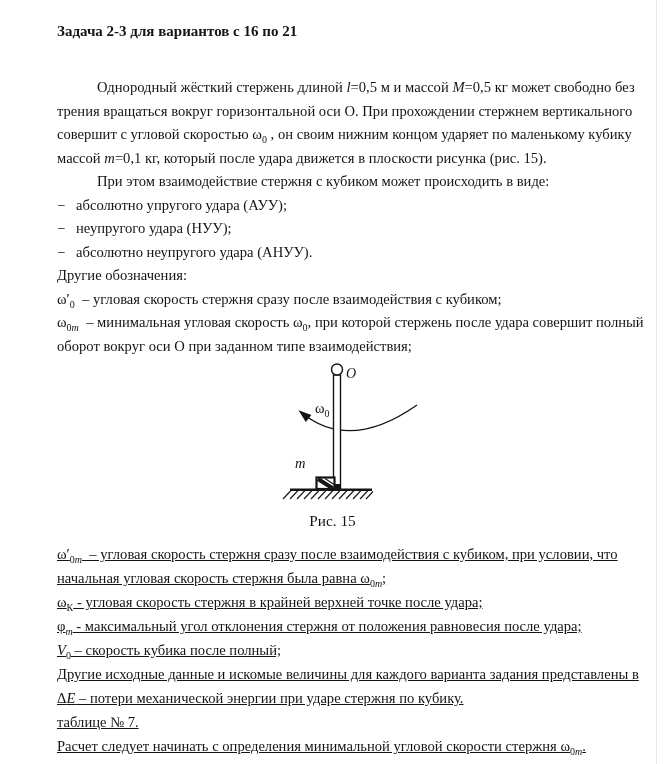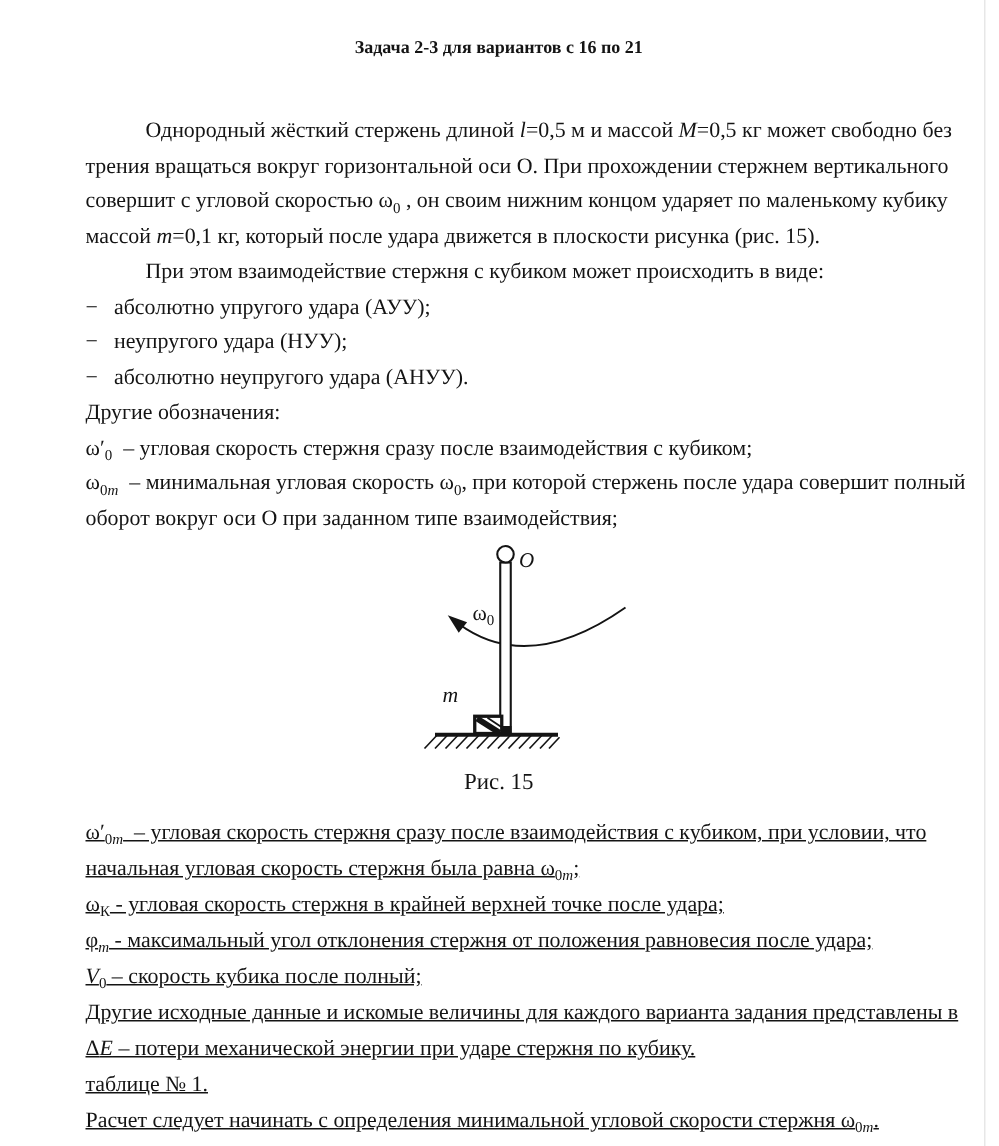--- a/index.html
+++ b/index.html
@@ -3,21 +3,21 @@
 <meta charset="utf-8">
 <style>
   html,body { margin:0; padding:0; }
   body {
     width:666px; height:764px; background:#ffffff; position:relative;
     font-family:"Liberation Serif","DejaVu Serif",serif; color:#141414;
     overflow:hidden;
   }
   .page { padding:20px 58px 0 57px; }
   .title {
-    font-size:12px; font-weight:bold; text-align:center;
+    font-size:15px; font-weight:bold; 
     line-height:23px; margin:0 0 33px 0;
   }
   .ln {
     font-size:14.6px; line-height:23.5px; margin:0;
     white-space:nowrap;
   }
   .post .ln { line-height:24px;text-decoration:underline; }
   .just { text-align:justify; text-align-last:justify; }
   .ind { text-indent:40px; }
   .it { font-style:italic; }
@@ -97,17 +97,17 @@
   </div>
 
   <div class="post">
     <p class="ln just"><span>ω′</span><sub>0</sub><sub class="it">m</sub><span>&nbsp; – угловая скорость стержня сразу после взаимодействия с кубиком, при условии, что</span></p>
     <p class="ln"><span>начальная угловая скорость стержня была равна ω</span><sub>0</sub><sub class="it">m</sub><span>;</span></p>
     <p class="ln"><span>ω</span><sub>К</sub><span> - угловая скорость стержня в крайней верхней точке после удара;</span></p>
     <p class="ln"><span>φ</span><sub class="it">m</sub><span> - максимальный угол отклонения стержня от положения равновесия после удара;</span></p>
     <p class="ln"><span class="it">V</span><sub>0</sub><span> – скорость кубика после полный;</span></p>
     <p class="ln just"><span>Другие исходные данные и искомые величины для каждого варианта задания представлены в</span></p>
     <p class="ln"><span>Δ</span><span class="it">E</span><span> – потери механической энергии при ударе стержня по кубику.</span></p>
-    <p class="ln"><span>таблице № 1.</span></p>
+    <p class="ln"><span>таблице № 7.</span></p>
     <p class="ln"><span>Расчет следует начинать с определения минимальной угловой скорости стержня ω</span><sub>0</sub><sub class="it">m</sub><span>.</span></p>
   </div>
 
 </div>
 
 </body></html>

